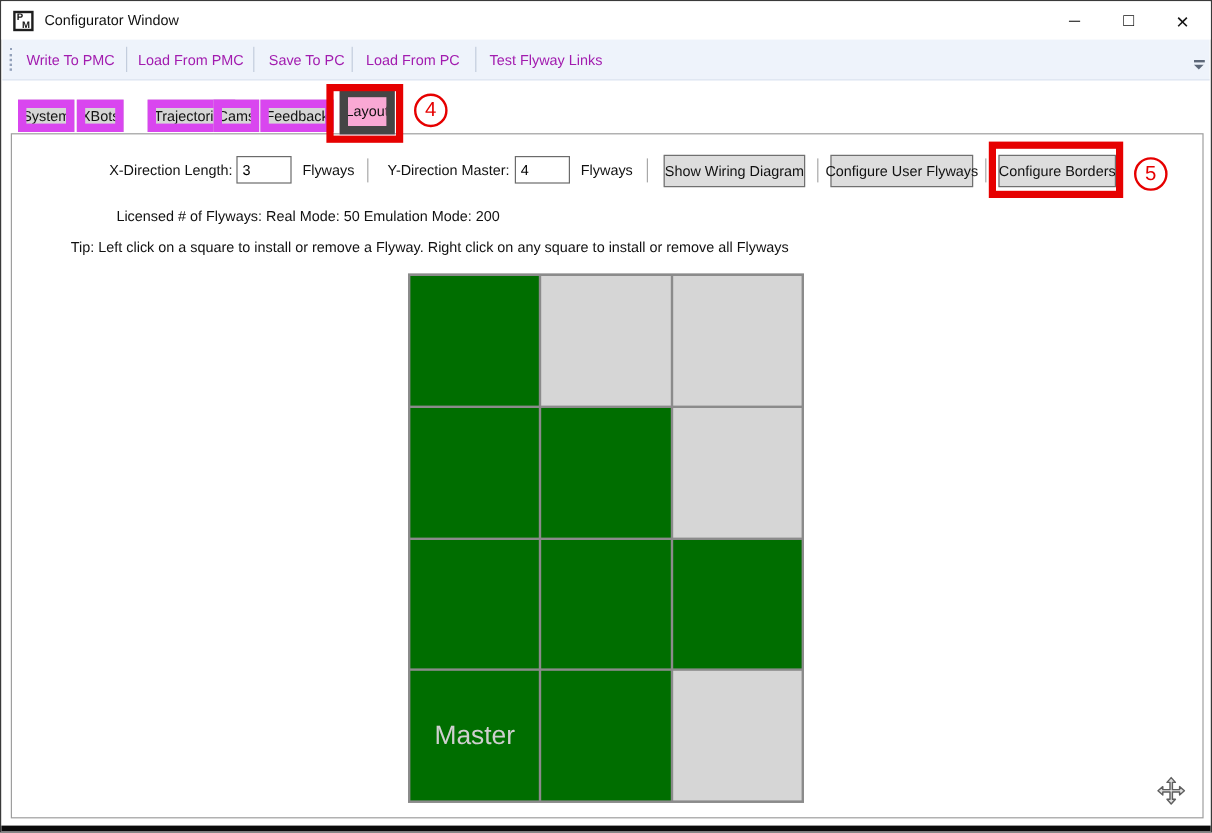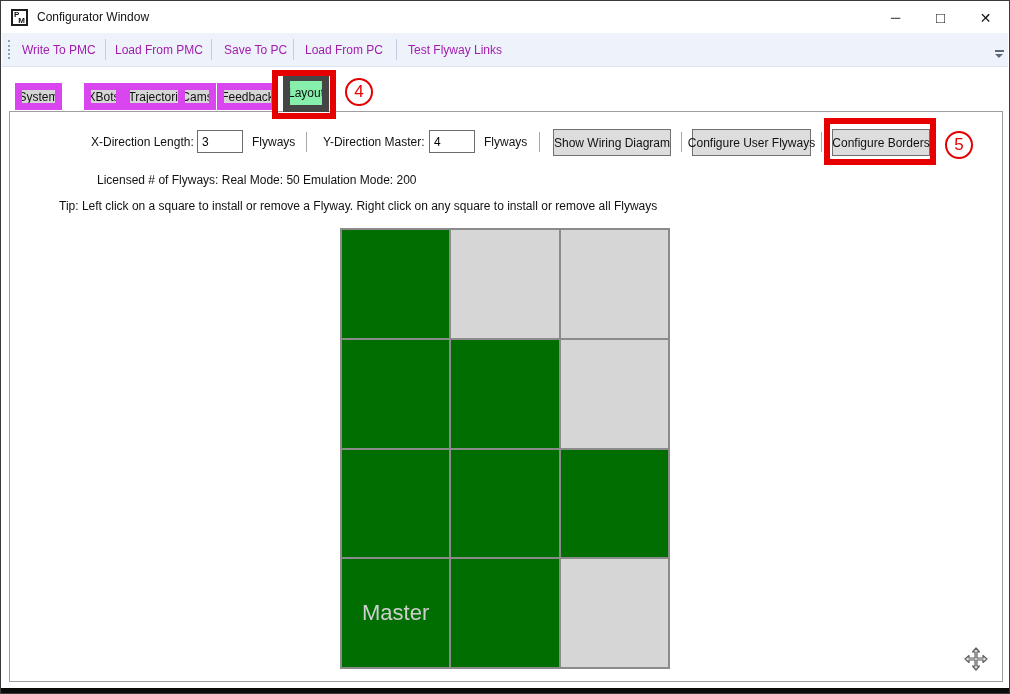--- a/index.html
+++ b/index.html
@@ -24,21 +24,21 @@
   .toolbar-grip{position:absolute;left:6px;top:7px;height:19px;width:0;border-left:2px dotted #93a1ba;cursor:grab;}
   .tbtn{position:absolute;top:0;height:33px;display:flex;align-items:center;font-size:12px;color:#a21caf;white-space:nowrap;cursor:pointer;}
   .tsep{position:absolute;top:6px;height:21px;width:1px;background:#c3cddd;}
   .toolbar-overflow{position:absolute;right:4px;top:17px;width:9px;cursor:pointer;}
   .toolbar-overflow .bar{height:2px;background:#5d6879;margin-bottom:2px;}
   .toolbar-overflow .tri{width:0;height:0;border-left:4px solid transparent;border-right:4px solid transparent;border-top:4px solid #5d6879;}
 
   
   .tab{position:absolute;top:82px;height:27px;background:#d6d6d6;border:7px solid #d946ef;box-sizing:border-box;
        display:flex;align-items:center;justify-content:center;font-size:12px;z-index:2;cursor:pointer;white-space:nowrap;overflow:hidden;}
-  .tab.selected{top:73px;height:38px;background:#86efac;border-color:#454545;z-index:4;}
+  .tab.selected{top:73px;height:38px;background:#f9a8d4;border-color:#454545;z-index:4;}
 
   
   .panel{position:absolute;left:8px;top:110px;width:994px;height:571px;border:1px solid #9e9e9e;background:#fff;box-sizing:border-box;z-index:1;}
   .lbl{position:absolute;font-size:12px;white-space:nowrap;z-index:2;}
   .num-input{position:absolute;width:46px;height:23px;border:1px solid #6b6b6b;font-size:12px;padding:0 2px 0 4px;
              box-sizing:border-box;font-family:inherit;z-index:2;background:#fff;}
   .vsep{position:absolute;width:1px;height:20px;background:#a8a8a8;z-index:2;}
   .wbtn{position:absolute;height:27px;background:#dddddd;border:1px solid #707070;font-size:12px;display:flex;align-items:center;
         justify-content:center;box-sizing:border-box;white-space:nowrap;cursor:pointer;z-index:2;color:#111;}
 
@@ -85,21 +85,21 @@
     <div class="tbtn" style="left:303px;">Load From PC</div>
     <div class="tsep" style="left:394px;"></div>
     <div class="tbtn" style="left:406px;">Test Flyway Links</div>
     <div class="toolbar-overflow">
       <div class="bar"></div>
       <div class="tri"></div>
     </div>
   </div>
 
   <div class="tab" style="left:14px;width:47px;">System</div>
-  <div class="tab" style="left:63px;width:39px;margin-left:20px;">XBots</div>
+  <div class="tab" style="left:63px;width:39px;">XBots</div>
   <div class="tab" style="left:103px;width:73px;margin-left:19px;">Trajectories</div>
   <div class="tab" style="left:177px;width:38px;">Cams</div>
   <div class="tab" style="left:216px;width:61px;">Feedback</div>
   <div class="tab selected" style="left:282px;width:46px;">Layout</div>
 
   <div class="panel"></div>
 
   <div class="lbl" style="left:90px;top:134px;">X-Direction Length:</div>
   <input class="num-input" style="left: 196px; top: 129px;" value="3">
   <div class="lbl" style="left:251px;top:134px;">Flyways</div>

